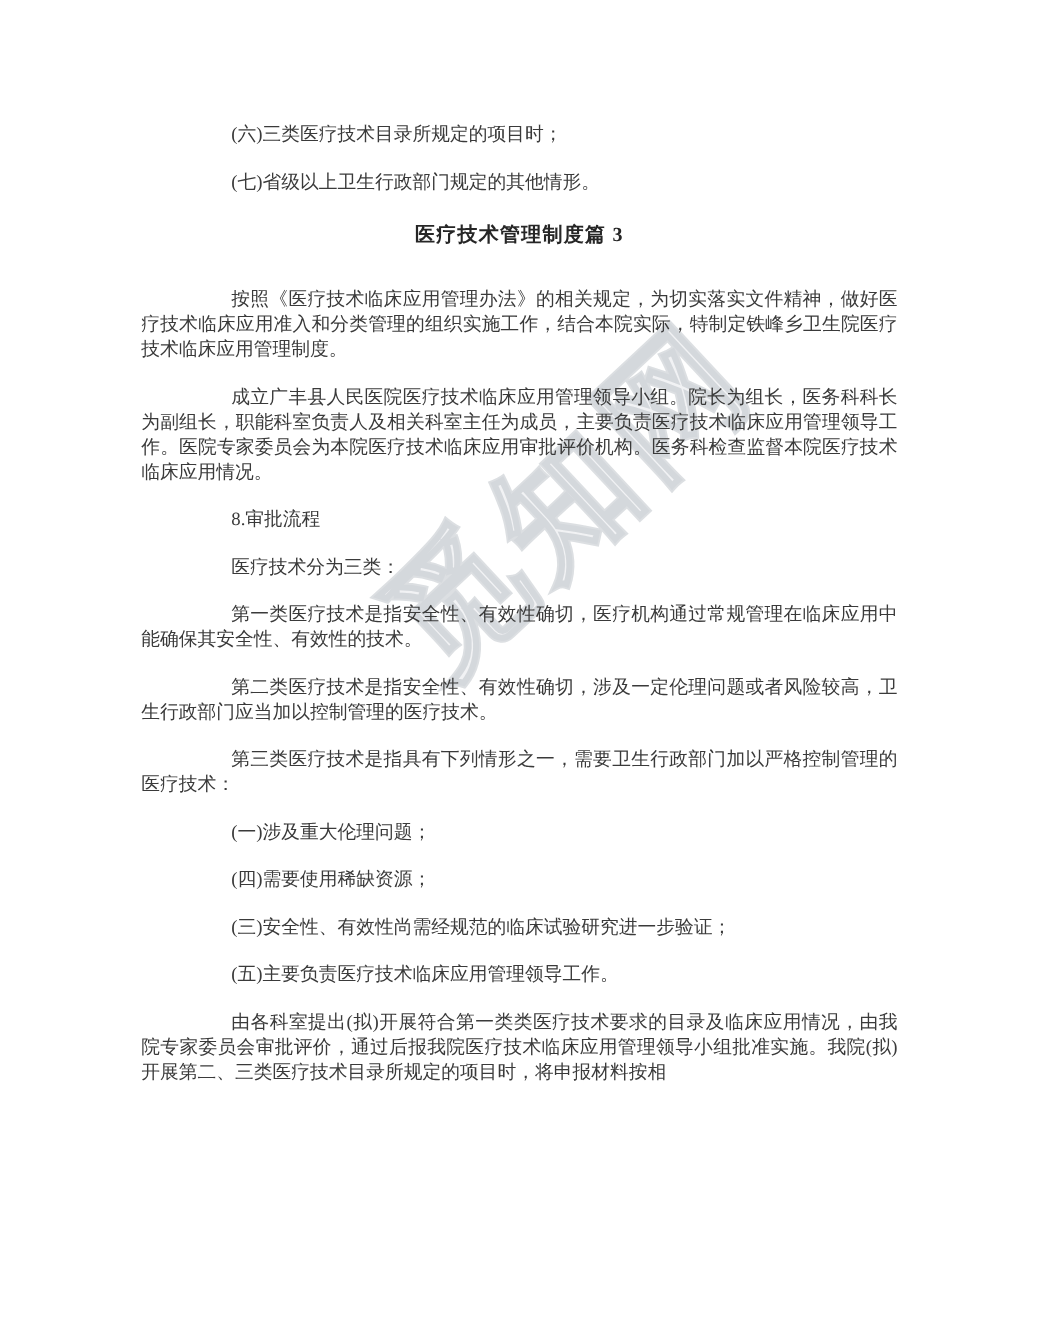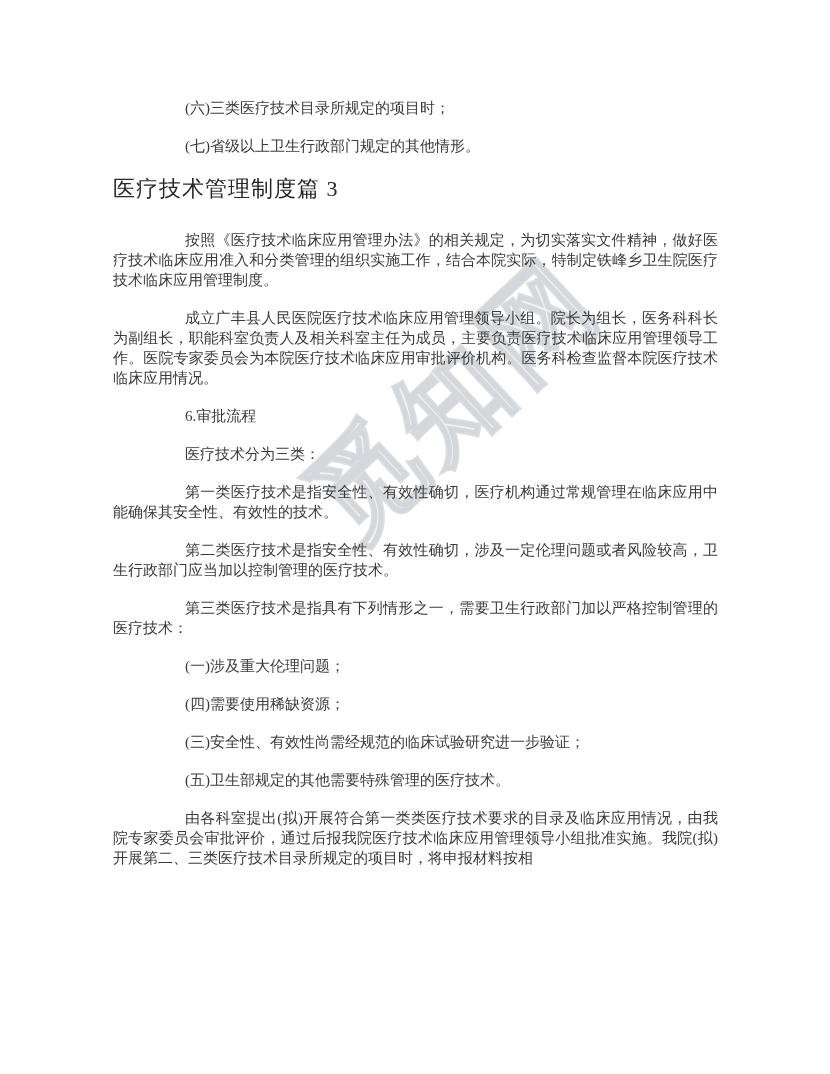--- a/index.html
+++ b/index.html
@@ -40,24 +40,24 @@
     font-size:15px;
     line-height:20px;
     text-align:justify;
   }
   .para{
     margin:0 0 18px;
     text-indent:72px;
   }
   .title{
     margin:0 0 26px;
-    font-size:22px;
+    font-size:16px;
     line-height:30px;
-    font-weight:normal;
-    text-align:left;
+    font-weight:bold;
+    text-align:center;
     text-indent:0;
     letter-spacing:1px;
     color:var(--title-color);
   }
 </style>
 </head>
 <body>
 
 <div class="page">
 
@@ -69,35 +69,35 @@
 
     <p class="para">(七)省级以上卫生行政部门规定的其他情形。</p>
 
     <h1 class="title">医疗技术管理制度篇 3</h1>
 
     <p class="para">按照《医疗技术临床应用管理办法》的相关规定，为切实落实文件精神，做好医疗技术临床应用准入和分类管理的组织实施工作，结合本院实际，特制定铁峰乡卫生院医疗技术临床应用管理制度。</p>
 
 
     <p class="para">成立广丰县人民医院医疗技术临床应用管理领导小组。院长为组长，医务科科长为副组长，职能科室负责人及相关科室主任为成员，主要负责医疗技术临床应用管理领导工作。医院专家委员会为本院医疗技术临床应用审批评价机构。医务科检查监督本院医疗技术临床应用情况。</p>
 
-    <p class="para">6.审批流程</p>
+    <p class="para">8.审批流程</p>
 
     <p class="para">医疗技术分为三类：</p>
 
     <p class="para">第一类医疗技术是指安全性、有效性确切，医疗机构通过常规管理在临床应用中能确保其安全性、有效性的技术。</p>
 
     <p class="para">第二类医疗技术是指安全性、有效性确切，涉及一定伦理问题或者风险较高，卫生行政部门应当加以控制管理的医疗技术。</p>
 
     <p class="para">第三类医疗技术是指具有下列情形之一，需要卫生行政部门加以严格控制管理的医疗技术：</p>
 
     <p class="para">(一)涉及重大伦理问题；</p>
 
 
     <p class="para">(四)需要使用稀缺资源；</p>
 
     <p class="para">(三)安全性、有效性尚需经规范的临床试验研究进一步验证；</p>
 
-    <p class="para">(五)卫生部规定的其他需要特殊管理的医疗技术。</p>
+    <p class="para">(五)主要负责医疗技术临床应用管理领导工作。</p>
 
     <p class="para">由各科室提出(拟)开展符合第一类类医疗技术要求的目录及临床应用情况，由我院专家委员会审批评价，通过后报我院医疗技术临床应用管理领导小组批准实施。我院(拟)开展第二、三类医疗技术目录所规定的项目时，将申报材料按相</p>
 
   </div>
 </div>
 
 </body></html>

